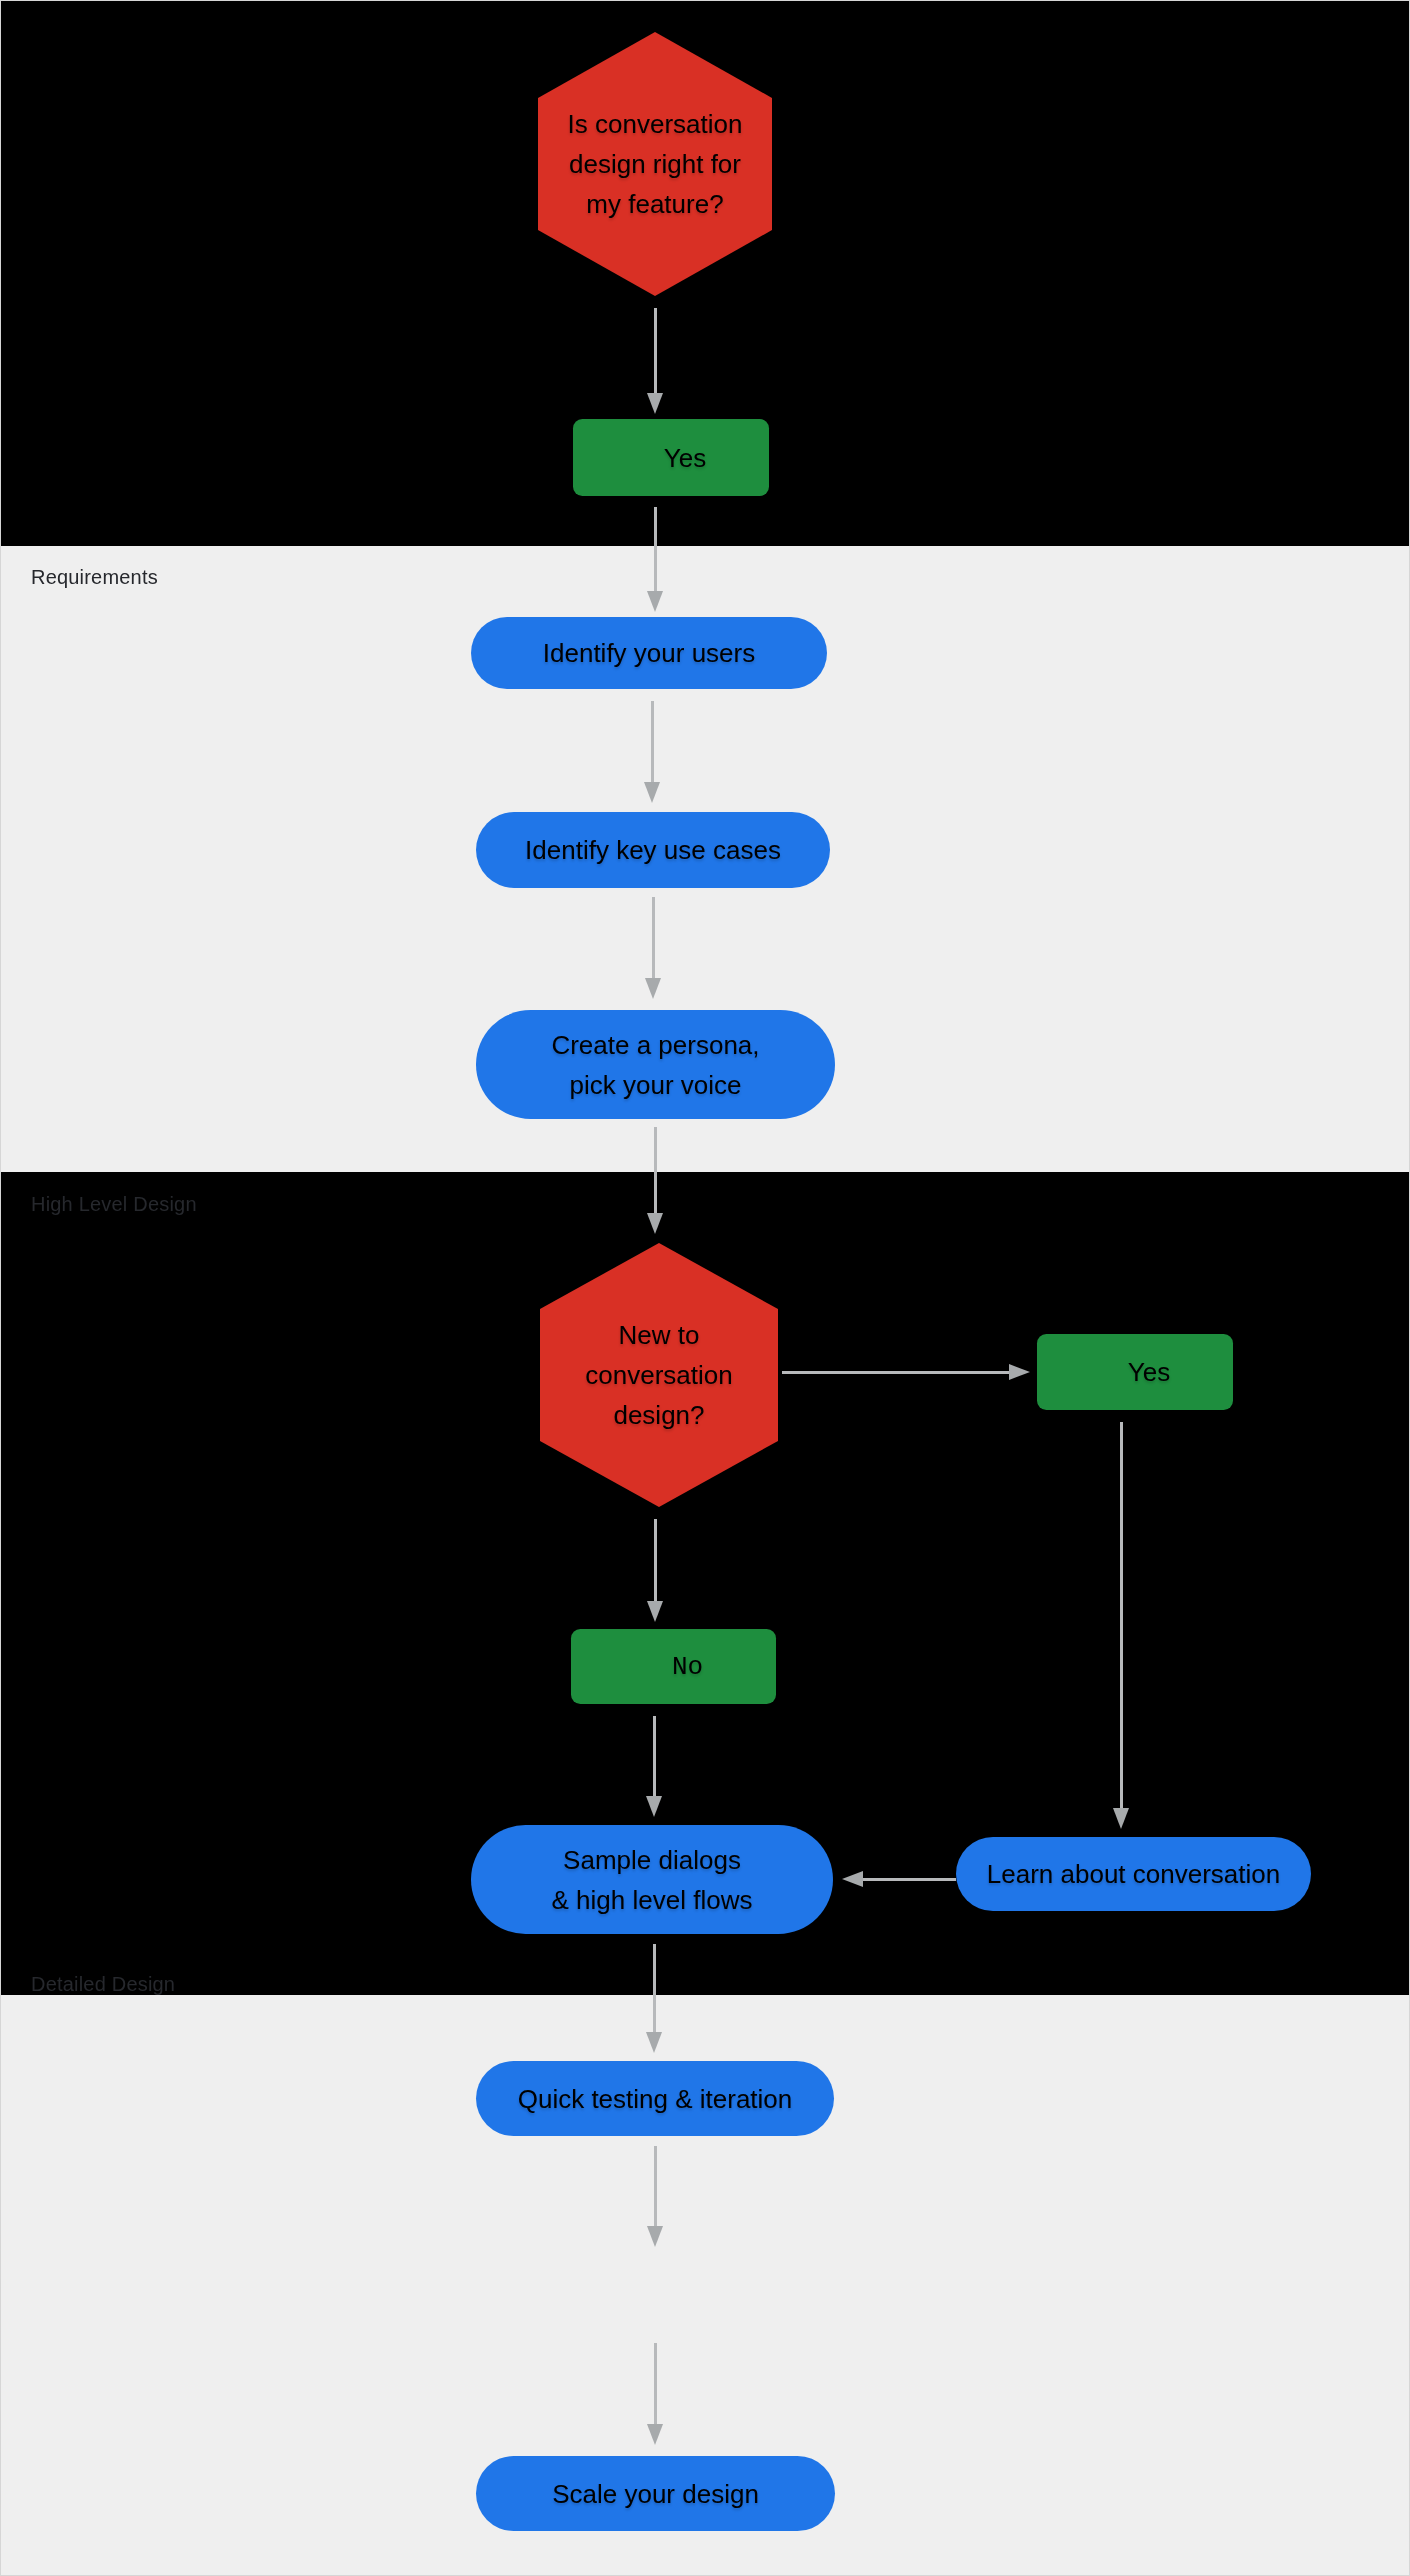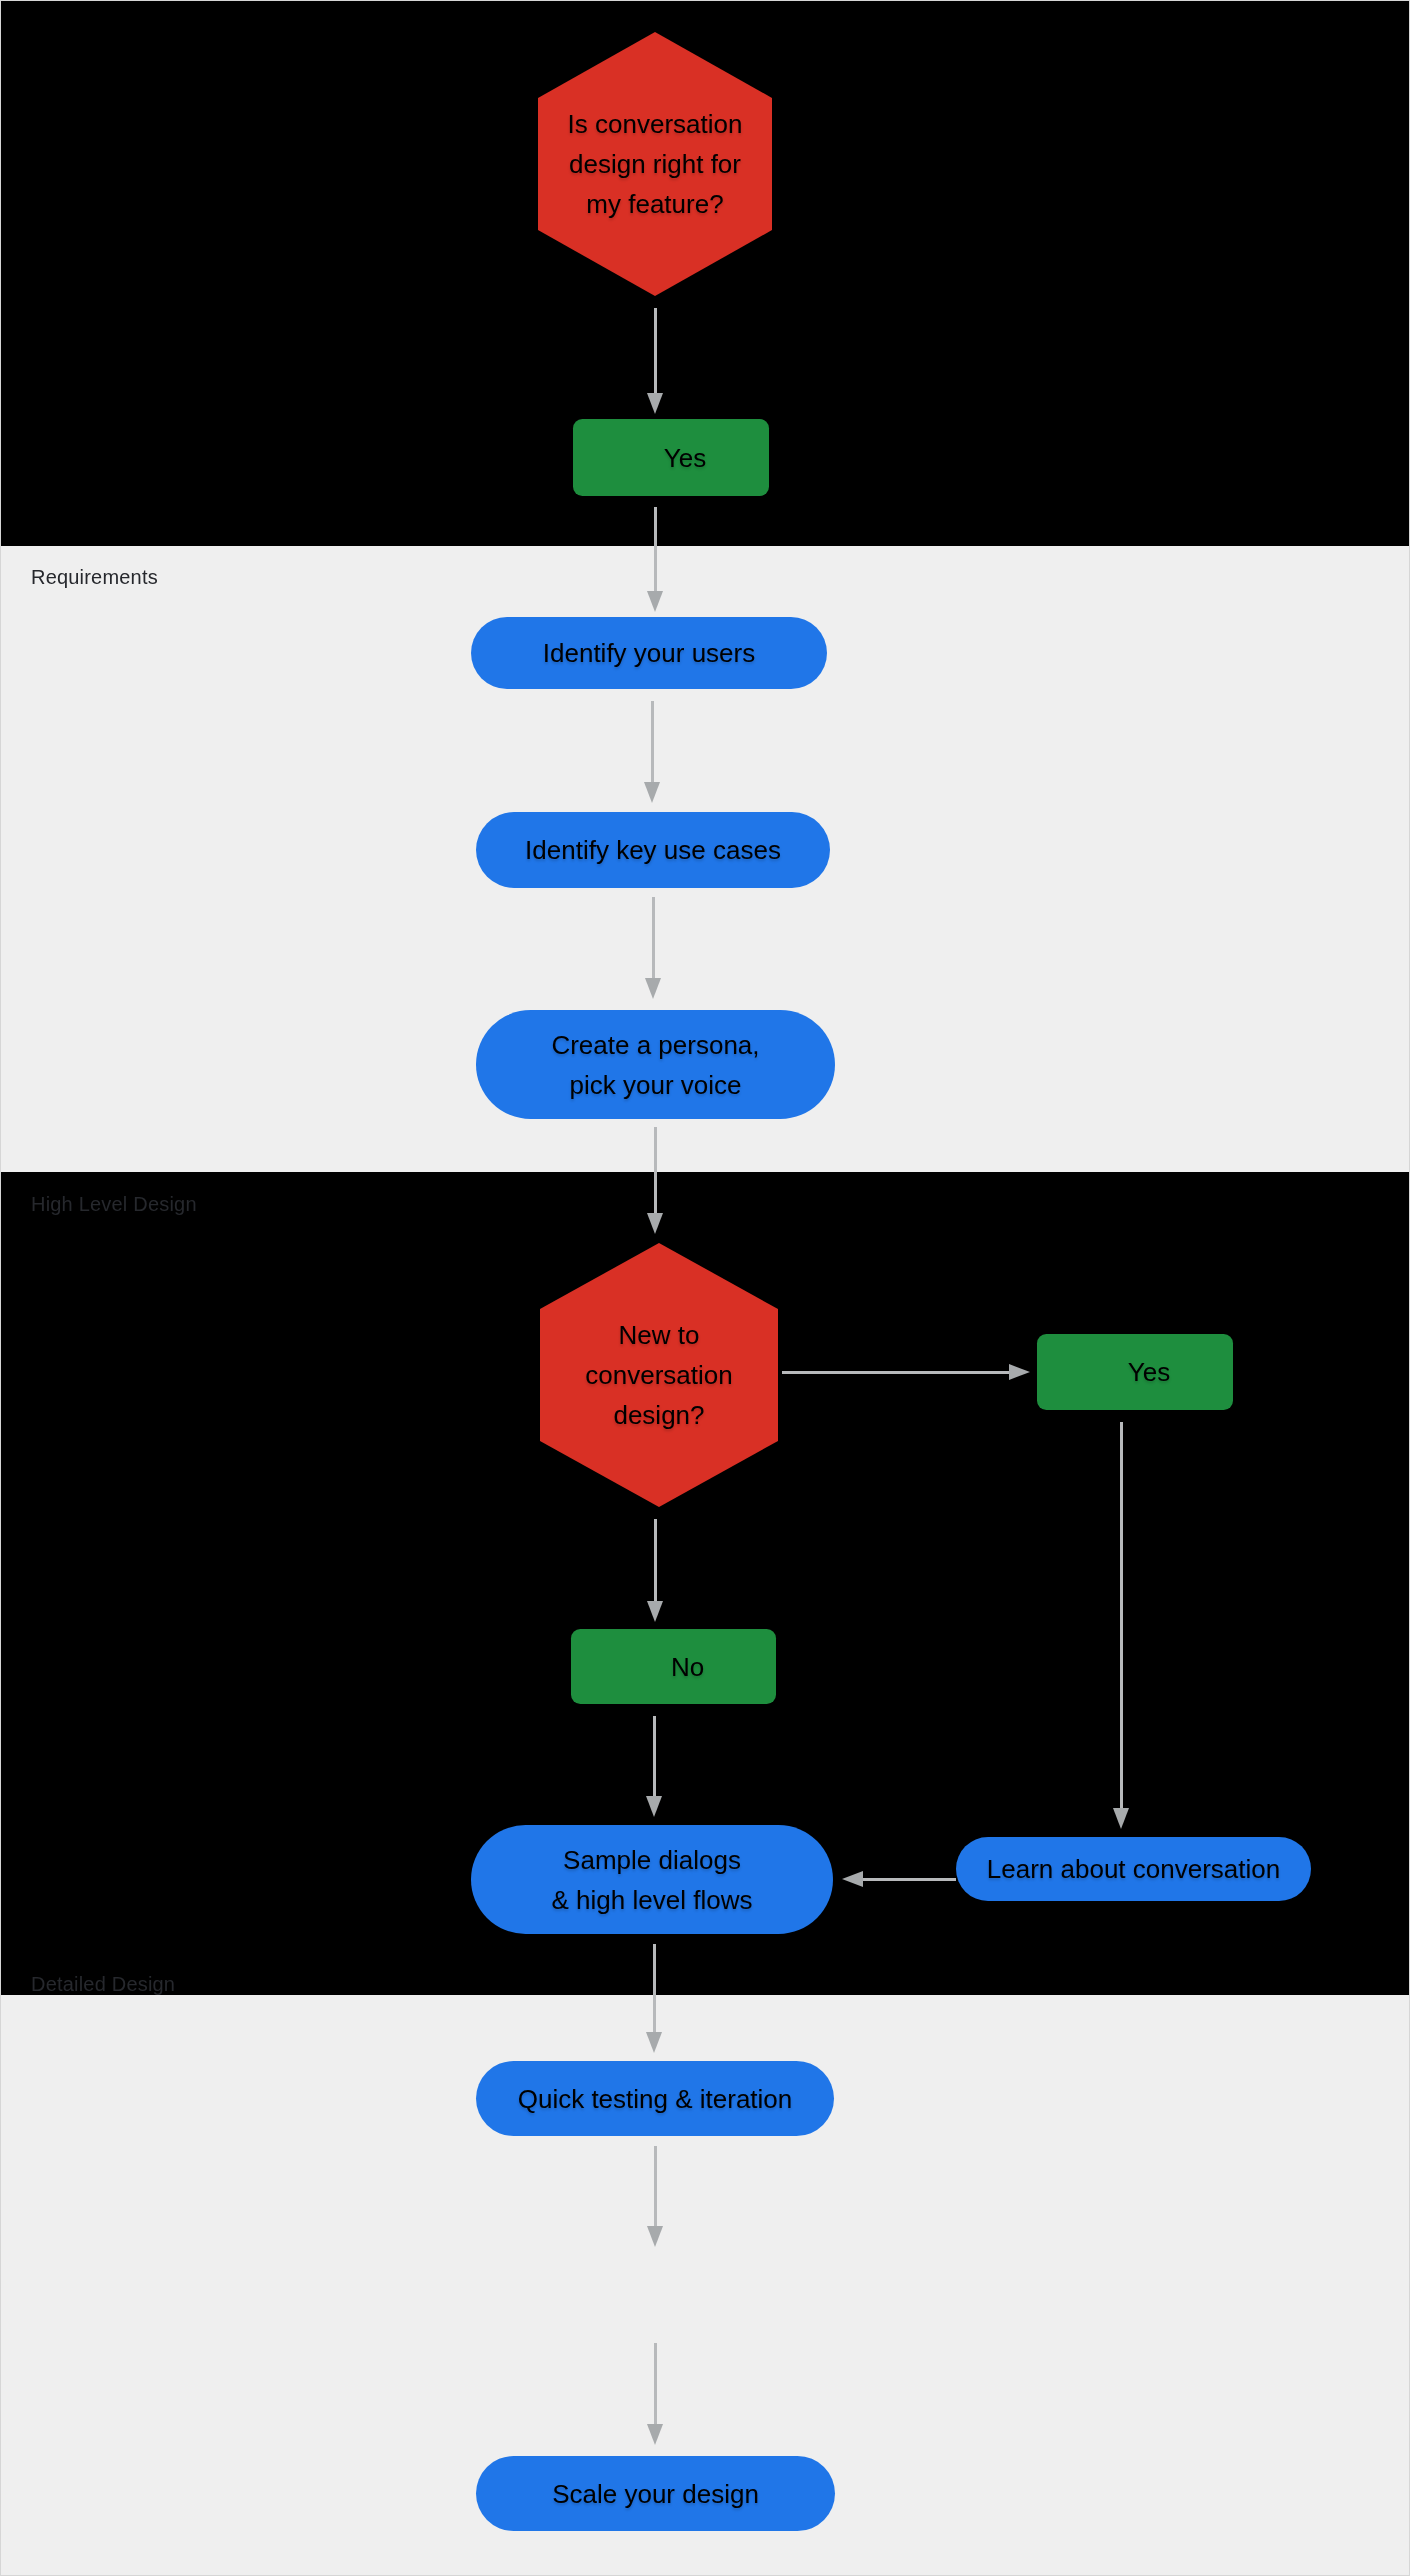--- a/index.html
+++ b/index.html
@@ -138,40 +138,40 @@
 
   <div class="node btn" style="left:1037px;top:1334px;width:168px;height:76px;">
     <span>Yes</span>
   </div>
 
   <div class="arrow-v" style="left:647px;top:1519px;height:103px;">
     <div class="line"></div>
       <div class="head"></div>
   </div>
 
-  <div class="node btn" style="left:571px;top:1629px;width:177px;height:75px;">
+  <div class="node btn" style="left:571px;top:1629px;width:177px;height:75px;font-family:Liberation Mono, monospace;">
     <span>No</span>
   </div>
 
   <div class="arrow-v" style="left:646px;top:1716px;height:101px;">
     <div class="line"></div>
       <div class="head"></div>
   </div>
 
   <div class="arrow-v" style="left:1113px;top:1422px;height:407px;">
     <div class="line"></div>
       <div class="head"></div>
   </div>
 
   <div class="node pill" style="left:471px;top:1825px;width:362px;height:109px;">
     <div>Sample dialogs</div>
     <div>&amp; high level flows</div>
   </div>
 
-  <div class="node pill" style="left:956px;top:1837px;width:355px;height:64px;text-align:center;">
+  <div class="node pill" style="left:956px;top:1837px;width:355px;height:74px;text-align:center;">
     <span>Learn about conversation</span>
   </div>
 
   <div class="arrow-h left" style="left:842px;top:1871px;width:114px;">
     <div class="line"></div>
       <div class="head"></div>
   </div>
 
   <div class="arrow-v" style="left:646px;top:1944px;height:109px;">
     <div class="line"></div>

